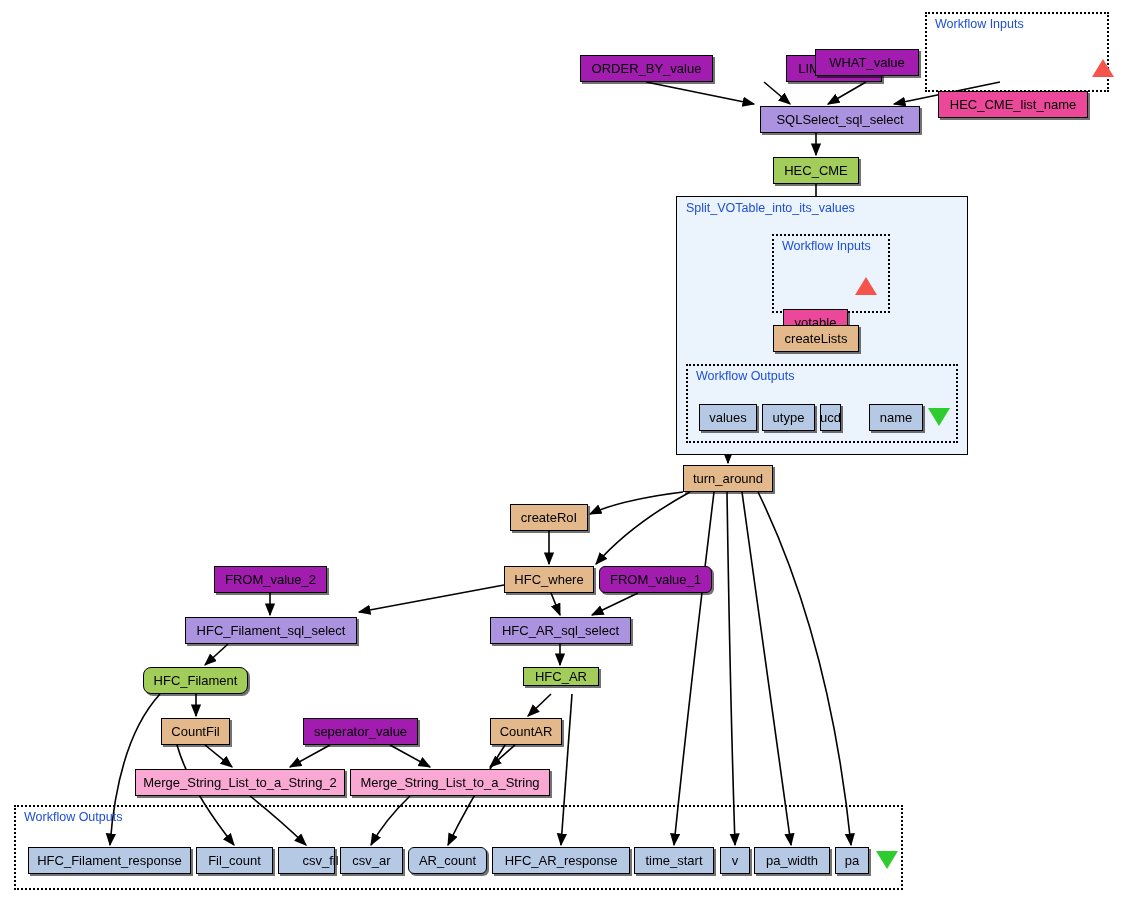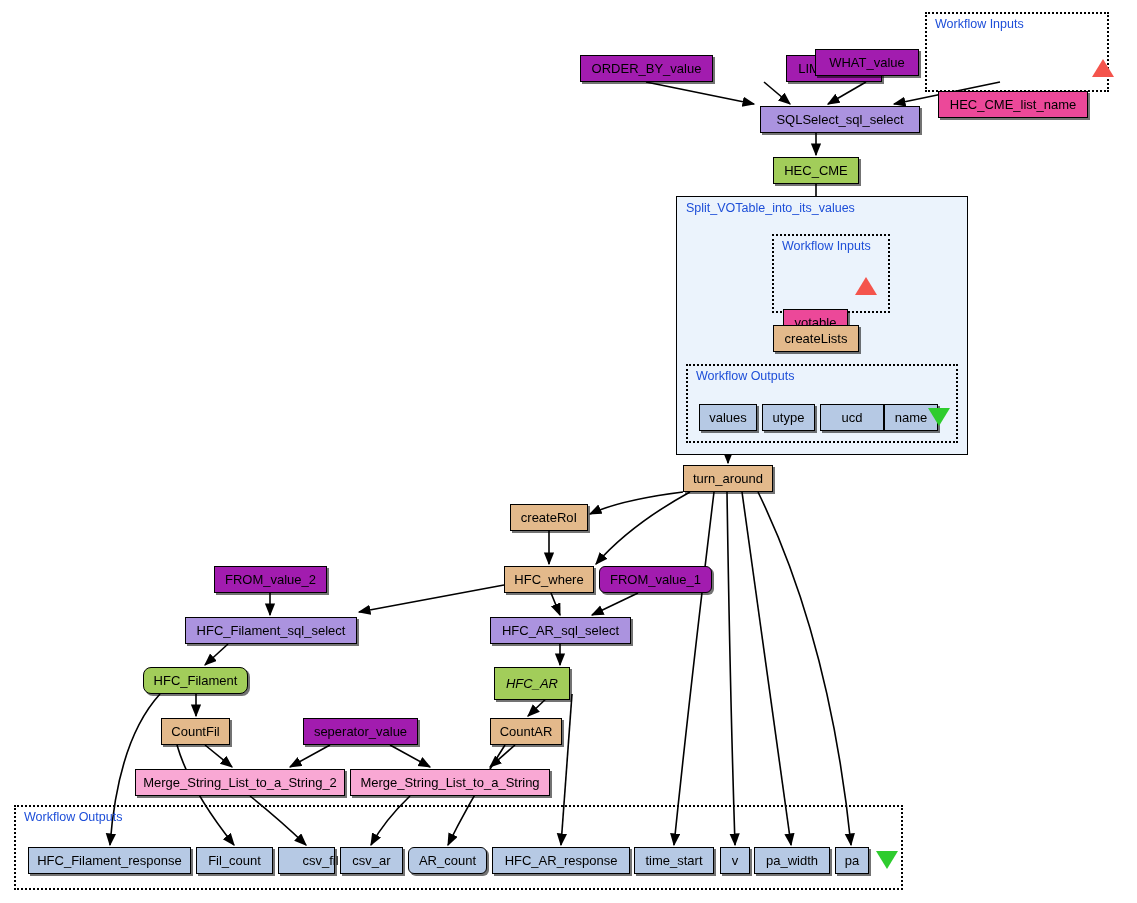--- a/index.html
+++ b/index.html
@@ -115,24 +115,24 @@
       </div>
       <div class="node n-proc" style="left: 773px; top: 325px; width: 86px; height: 27px;">
         <span>createLists</span>
       </div>
       <div class="node n-output" style="left: 699px; top: 404px; width: 58px; height: 27px;">
         <span>values</span>
       </div>
       <div class="node n-output" style="left: 762px; top: 404px; width: 53px; height: 27px;">
         <span>utype</span>
       </div>
-      <div class="node n-output" style="left: 820px; top: 404px; width: 64px; height: 27px;">
+      <div class="node n-output" style="left: 820px; top: 404px; width: 21px; height: 27px;">
         <span>ucd</span>
       </div>
-      <div class="node n-output" style="left: 869px; top: 404px; width: 54px; height: 27px; margin-left: 15px;">
+      <div class="node n-output" style="left: 869px; top: 404px; width: 54px; height: 27px;">
         <span>name</span>
       </div>
       <div class="node n-proc" style="left: 683px; top: 465px; width: 90px; height: 27px;">
         <span>turn_around</span>
       </div>
       <div class="node n-proc" style="left: 510px; top: 504px; width: 78px; height: 27px;">
         <span>createRoI</span>
       </div>
       <div class="node n-value" style="left: 214px; top: 566px; width: 113px; height: 27px;">
         <span>FROM_value_2</span>
@@ -145,21 +145,21 @@
       </div>
       <div class="node n-sql" style="left: 185px; top: 617px; width: 172px; height: 27px;">
         <span>HFC_Filament_sql_select</span>
       </div>
       <div class="node n-sql" style="left: 490px; top: 617px; width: 141px; height: 27px;">
         <span>HFC_AR_sql_select</span>
       </div>
       <div class="node n-data" style="left: 143px; top: 667px; width: 105px; height: 27px; border-radius: 8px;">
         <span>HFC_Filament</span>
       </div>
-      <div class="node n-data" style="left: 494px; top: 667px; width: 76px; height: 33px; font-style: italic;">
+      <div class="node n-data" style="left: 523px; top: 667px; width: 76px; height: 19px;">
         <span>HFC_AR</span>
       </div>
       <div class="node n-proc" style="left: 161px; top: 718px; width: 69px; height: 27px;">
         <span>CountFil</span>
       </div>
       <div class="node n-value" style="left: 303px; top: 718px; width: 115px; height: 27px;">
         <span>seperator_value</span>
       </div>
       <div class="node n-proc" style="left: 490px; top: 718px; width: 72px; height: 27px;">
         <span>CountAR</span>

